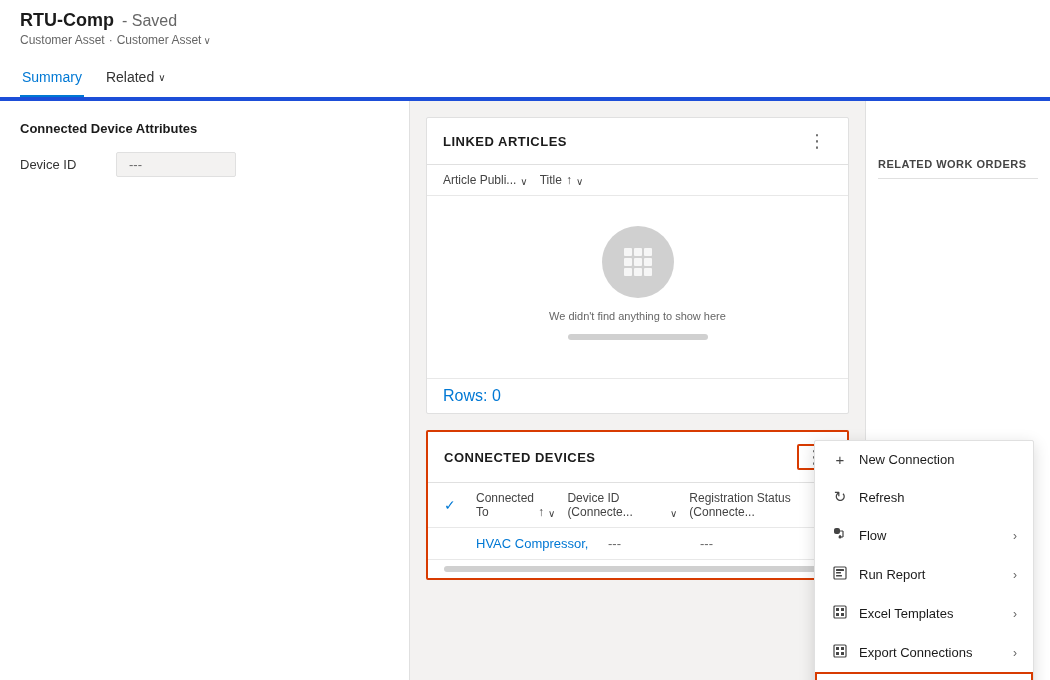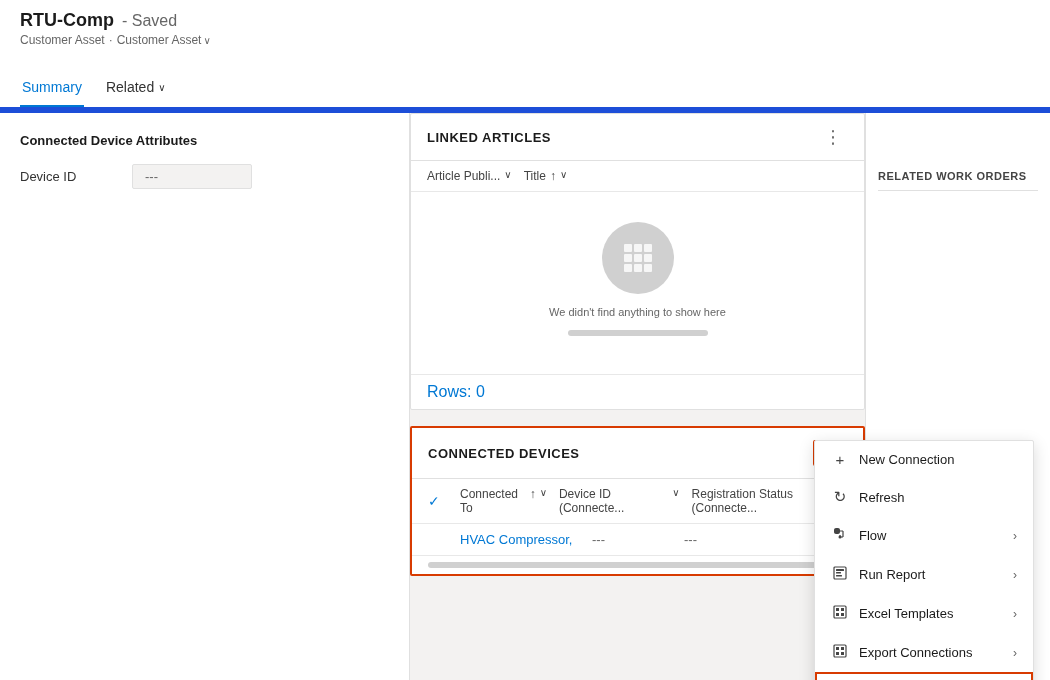--- a/index.html
+++ b/index.html
@@ -10,41 +10,41 @@
       width: 1050px;
       height: 680px;
       overflow: hidden;
       position: relative;
     }
 
     
     .header {
       background: #fff;
       padding: 10px 20px 0 20px;
-      border-bottom: 6px solid #1d4ed8;
+      border-bottom: 4px solid #1d4ed8;
     }
     .header-title-row {
       display: flex;
       align-items: center;
       gap: 8px;
       margin-bottom: 2px;
     }
     .record-name {
       font-size: 18px;
       font-weight: 600;
       color: #1b1b1b;
     }
     .saved-badge {
       font-size: 16px;
       color: #666;
     }
     .breadcrumb {
       font-size: 12px;
       color: #0078d4;
-      margin-bottom: 24px;
+      margin-bottom: 14px;
       display: flex;
       align-items: center;
       gap: 4px;
     }
     .breadcrumb span {
       color: #666;
     }
     .breadcrumb-link {
       cursor: pointer;
       color: #0078d4;
@@ -89,21 +89,21 @@
     }
     .section-title {
       font-size: 13px;
       font-weight: 600;
       color: #1b1b1b;
       margin-bottom: 16px;
     }
     .field-row {
       display: flex;
       align-items: center;
-      gap: 32px;
+      gap: 16px;
       margin-bottom: 16px;
     }
     .field-label {
       font-size: 13px;
       color: #333;
       min-width: 80px;
     }
     .field-value {
       background: #f3f2f1;
       border: 1px solid #e0e0e0;
@@ -111,21 +111,21 @@
       border-radius: 2px;
       font-size: 13px;
       color: #666;
       min-width: 120px;
     }
 
     
     .center-panel {
       flex: 1;
       overflow-y: auto;
-      padding: 0;
+      padding: 16px;
       background: #f3f2f1;
     }
 
     
     .card {
       background: #fff;
       border: 1px solid #e0e0e0;
       border-radius: 2px;
       margin-bottom: 16px;
     }
@@ -158,21 +158,21 @@
       display: flex;
       align-items: center;
       padding: 8px 16px;
       border-bottom: 1px solid #e8e8e8;
       gap: 12px;
     }
     .col-header {
       font-size: 12px;
       color: #444;
       display: flex;
-      align-items: flex-start;
+      align-items: flex-end;
       gap: 4px;
       cursor: pointer;
     }
 
     .empty-state {
       display: flex;
       flex-direction: column;
       align-items: center;
       padding: 30px 20px;
     }

